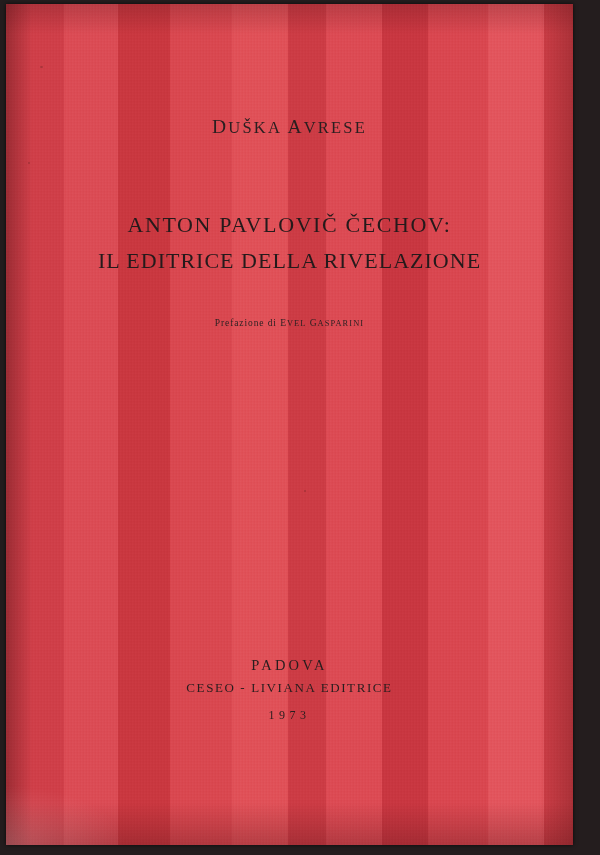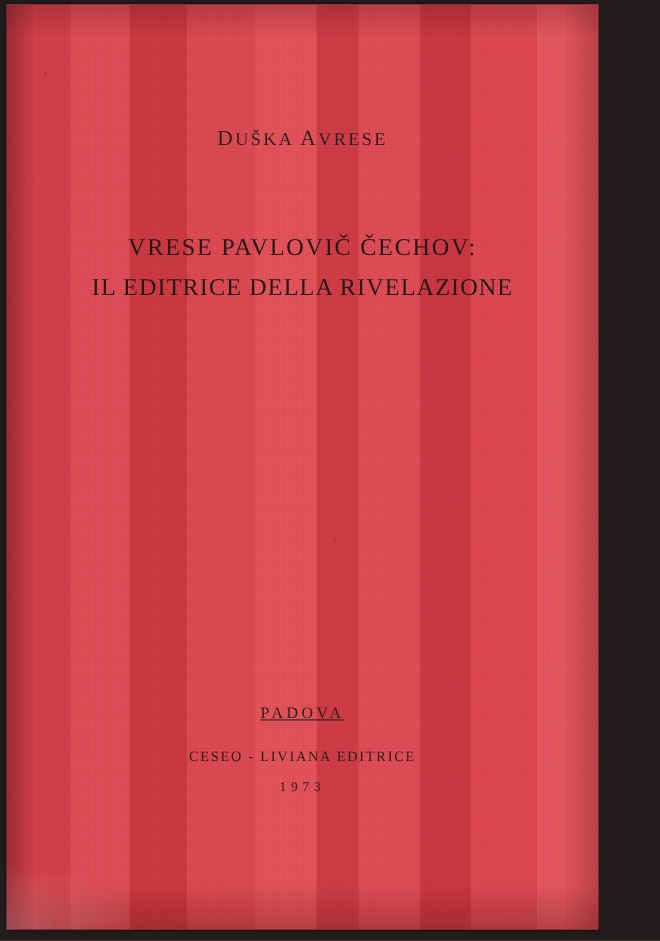--- a/index.html
+++ b/index.html
@@ -25,20 +25,21 @@
   
   #book {
     position: absolute;
     left: 6px;
     top: 4px;
     width: 538px;
     height: 841px;
     background: #d4424b;
     box-shadow: 0 0 4px rgba(0,0,0,0.7);
     overflow: hidden;
+    padding-left: 29px;
   }
 
   
   .band {
     position: absolute;
     top: 0;
     bottom: 0;
   }
 
   
@@ -122,22 +123,21 @@
 
   .imprint {
     position: absolute;
     left: 0; right: 0;
     bottom: 122px;
     color: #281d1e;
   }
   .imprint .city {
     font-size: 14.5px;
     letter-spacing: 3.2px;
-    margin-bottom: 22px;
-    text-decoration: underline;
+    margin-bottom: 6px;
   }
   .imprint .publisher {
     font-size: 13px;
     letter-spacing: 1.6px;
     margin-bottom: 5px;
   }
   .imprint .year {
     font-size: 12px;
     letter-spacing: 4.5px;
     margin-top: 12px;
@@ -170,24 +170,27 @@
     <div class="speck" style="left:22px; top:158px; width:2px; height:2px;"></div>
     <div class="speck" style="left:298px; top:486px; width:2px; height:2px;"></div>
 
     <div id="content">
 
       <div class="author">
         <span class="cap">D</span><span>UŠKA </span><span class="cap">A</span><span>VRESE</span>
       </div>
 
       <div class="title">
-        <div>VRESE PAVLOVIČ ČECHOV:</div>
+        <div>ANTON PAVLOVIČ ČECHOV:</div>
         <div class="l2">IL EDITRICE DELLA RIVELAZIONE</div>
       </div>
 
+      <div class="preface">
+        <span>Prefazione di </span><span class="scbig">E</span><span class="sc">VEL</span><span class="sc">&nbsp;</span><span class="scbig">G</span><span class="sc">ASPARINI</span>
+      </div>
 
       <div class="imprint">
         <div class="city">PADOVA</div>
         <div class="publisher">CESEO - LIVIANA EDITRICE</div>
         <div class="year">1973</div>
       </div>
 
     </div>
   </div>
 </div>

